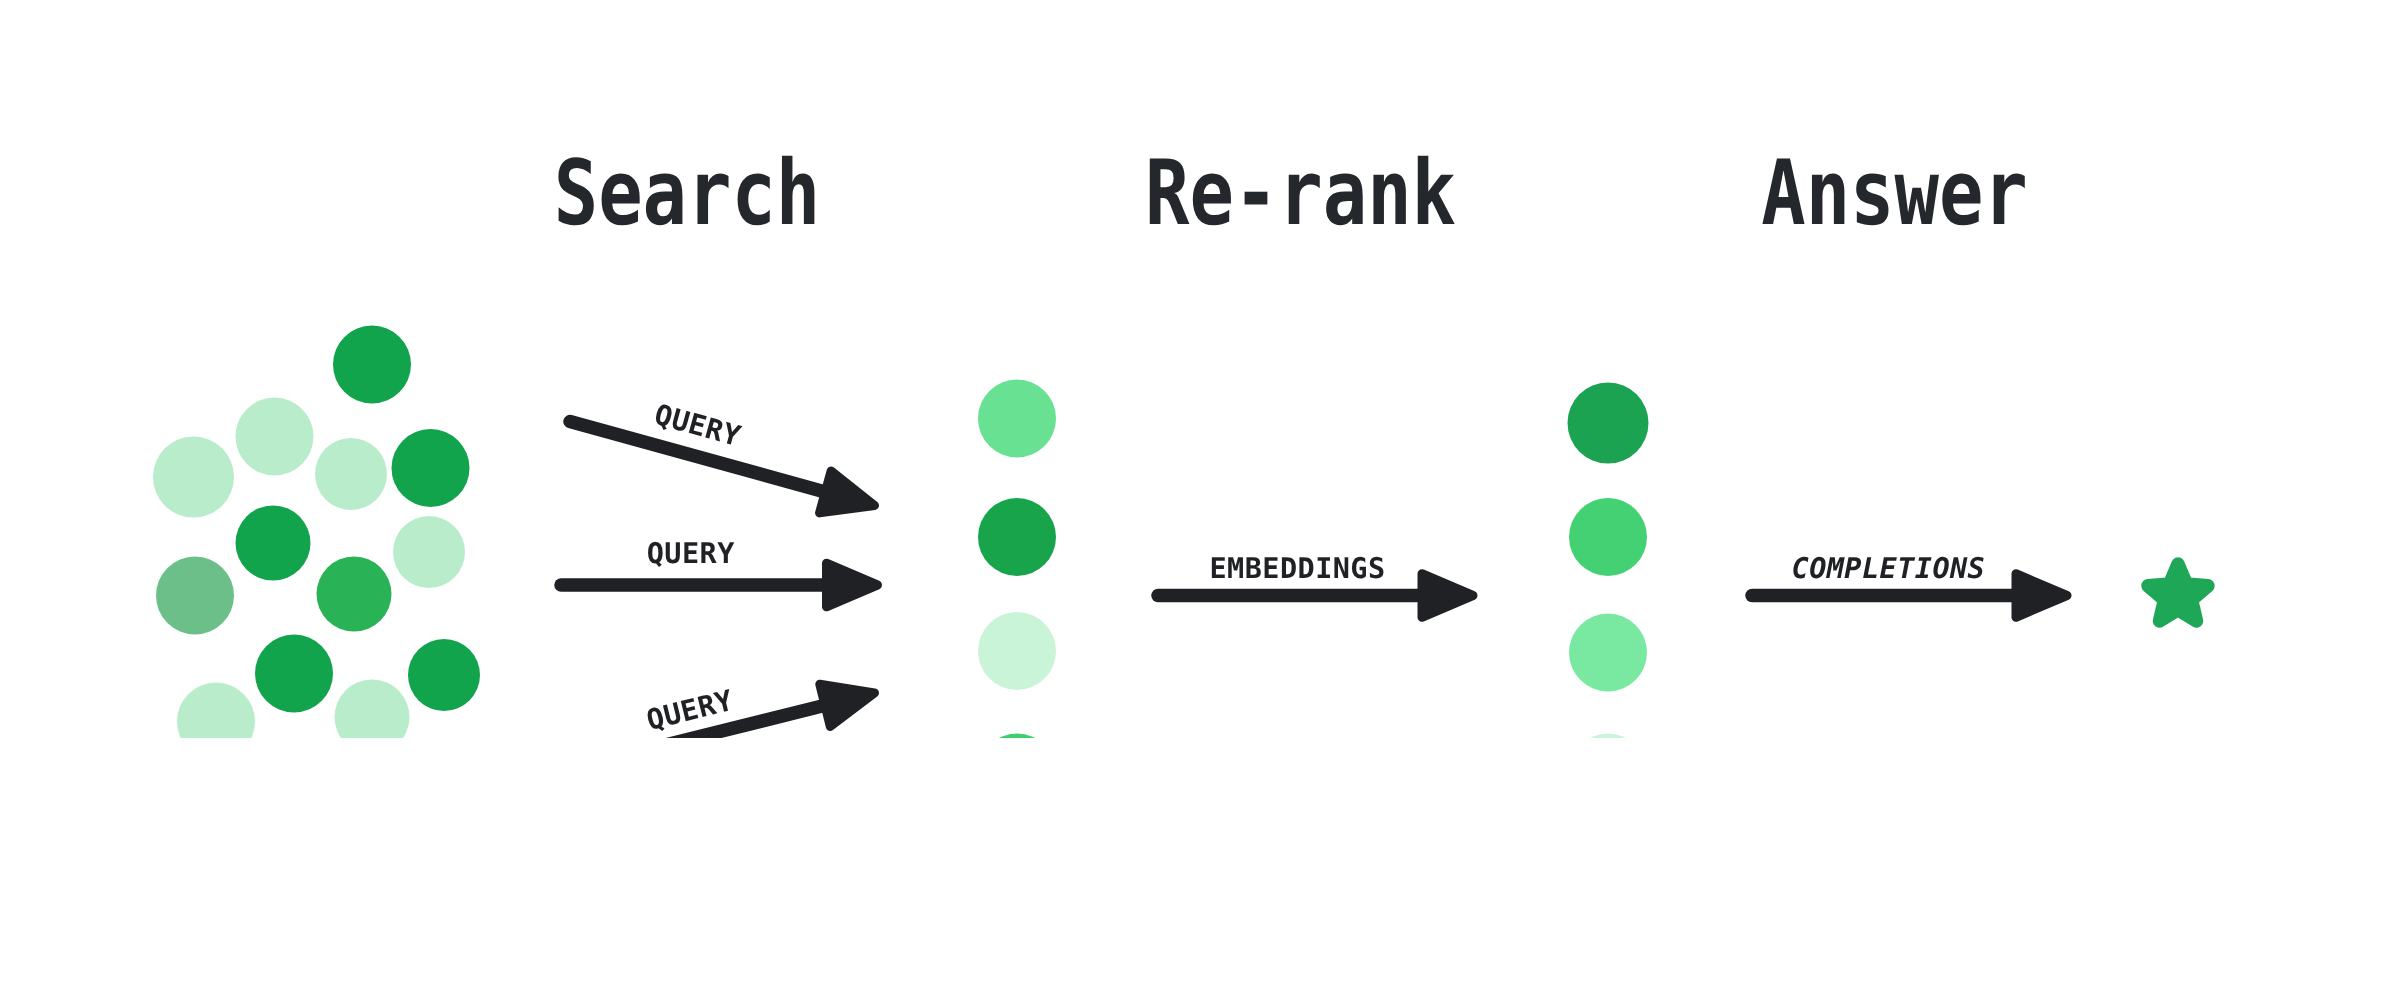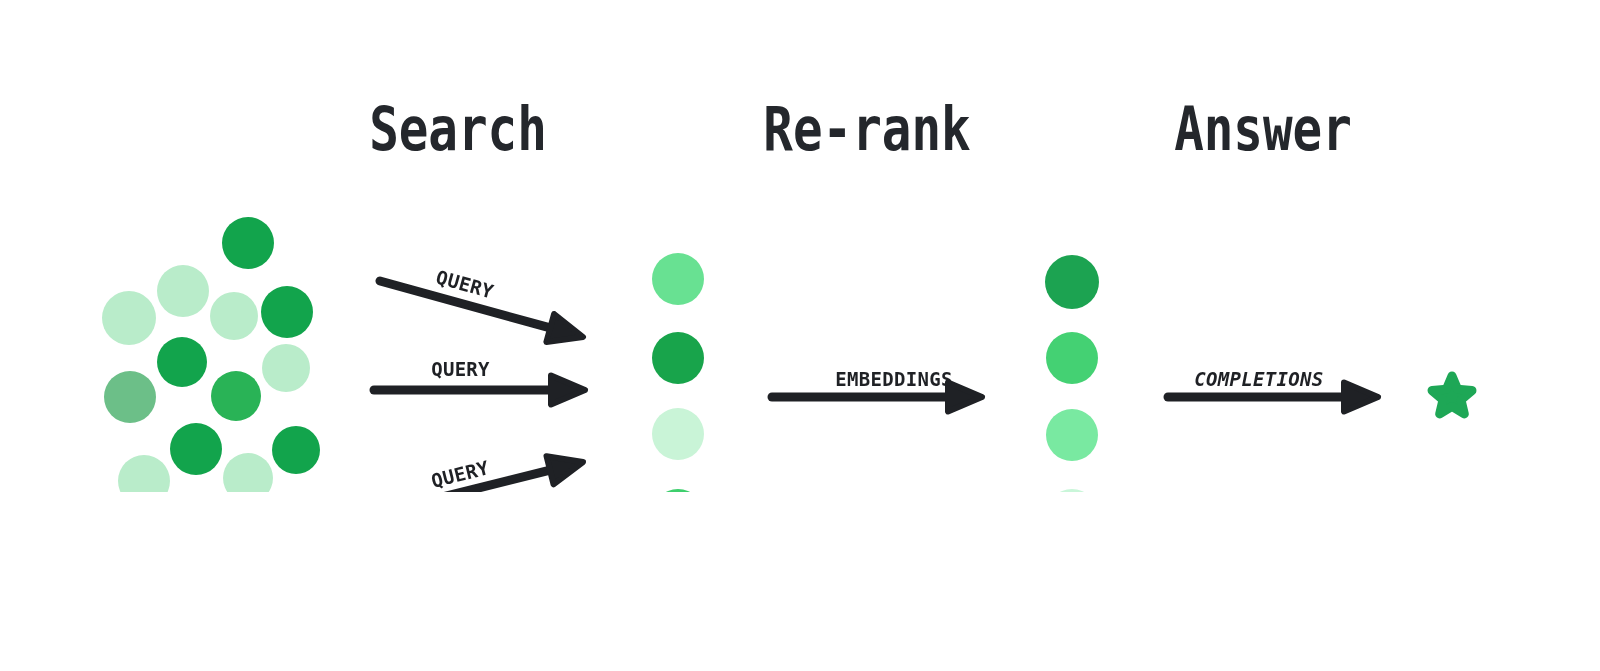--- a/index.html
+++ b/index.html
@@ -107,17 +107,17 @@
       <polygon points="982,397 948,411.5 948,382.5" class="arrow-head"></polygon>
       <line x1="1168" y1="397" x2="1342" y2="397" class="arrow-line"></line>
       <polygon points="1378,397 1344,411.5 1344,382.5" class="arrow-head"></polygon>
       <polygon points="1452,376 1457.5839598967784,389.314338553438 1471.9721868421982,390.5106431181261 1461.035036904804,399.935661446562 1464.343490298142,413.9893568818739 1452,406.5 1439.656509701858,413.9893568818739 1442.964963095196,399.935661446562 1432.0278131578018,390.5106431181261 1446.4160401032216,389.314338553438" fill="#1ea756" stroke="#1ea756" stroke-width="9" stroke-linejoin="round"></polygon>
     </svg>
 
   <div class="label-layer" id="label-layer">
       <div class="arrow-label" style="left: 465.26px; top: 283.52px; transform: translate(-50%, -50%) rotate(15.4222deg);">QUERY</div>
       <div class="arrow-label" style="left: 460.51px; top: 369px; transform: translate(-50%, -50%) rotate(0deg);">QUERY</div>
       <div class="arrow-label" style="left: 460.39px; top: 473.5px; transform: translate(-50%, -50%) rotate(-13.9692deg);">QUERY</div>
-      <div class="arrow-label" style="left: 865.03px; top: 379px; transform: translate(-50%, -50%) rotate(0deg); margin-left: 29px;">EMBEDDINGS</div>
+      <div class="arrow-label" style="left: 865.03px; top: 379px; transform: translate(-50%, -50%) rotate(0deg);">EMBEDDINGS</div>
       <div class="arrow-label" style="left: 1258.93px; top: 379px; transform: translate(-50%, -50%) rotate(0deg); font-style: italic;">COMPLETIONS</div>
     </div>
 
 </div>
 
 </body></html>

